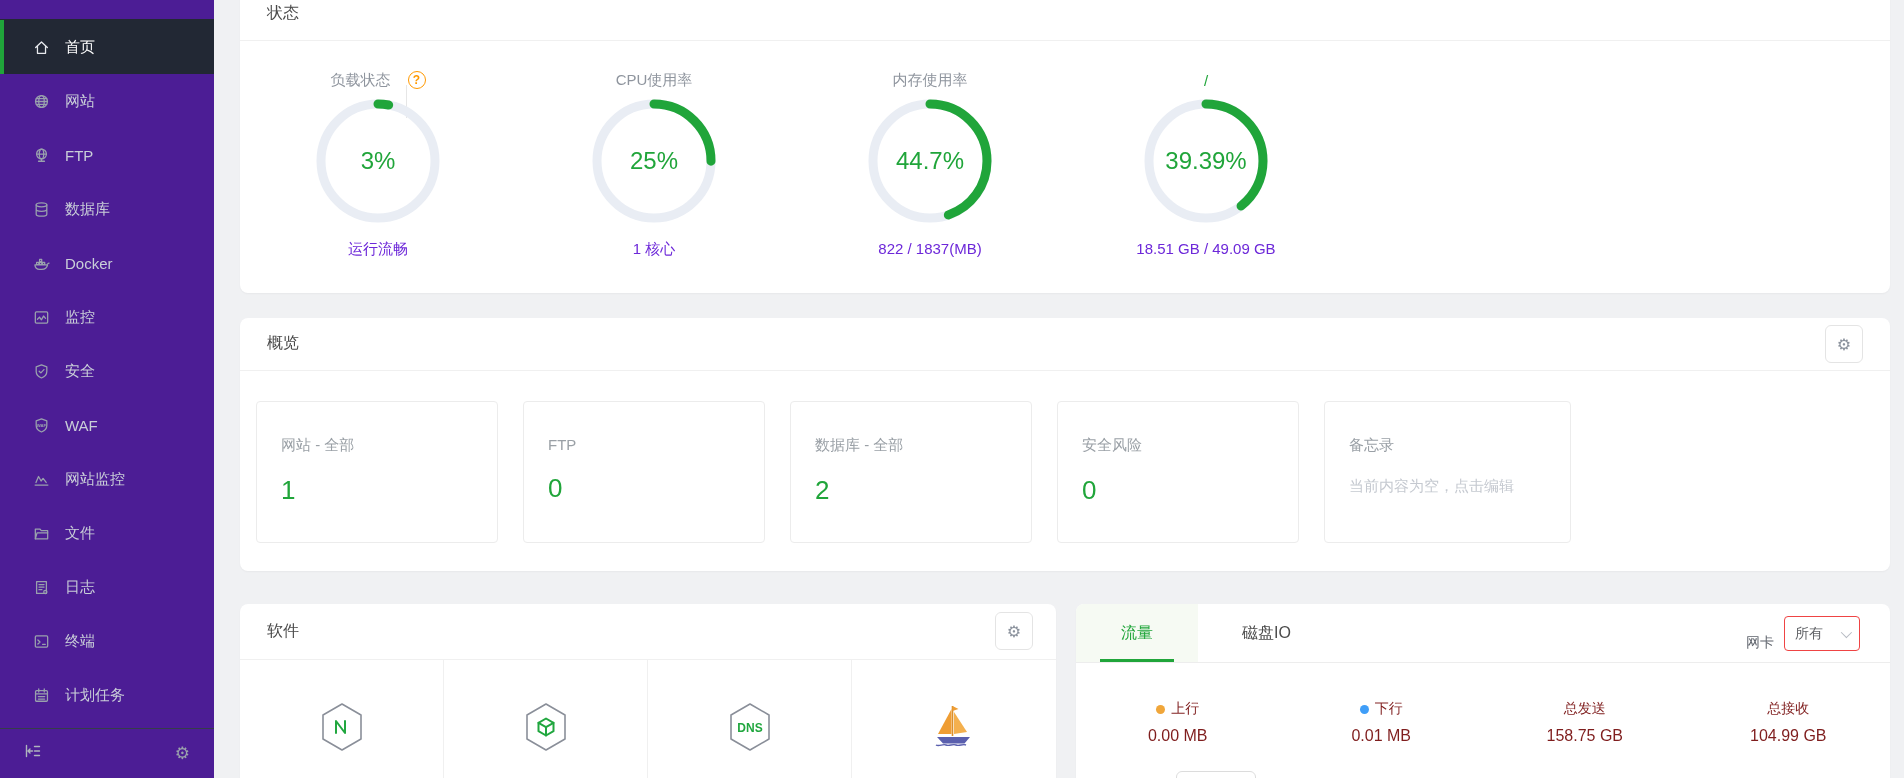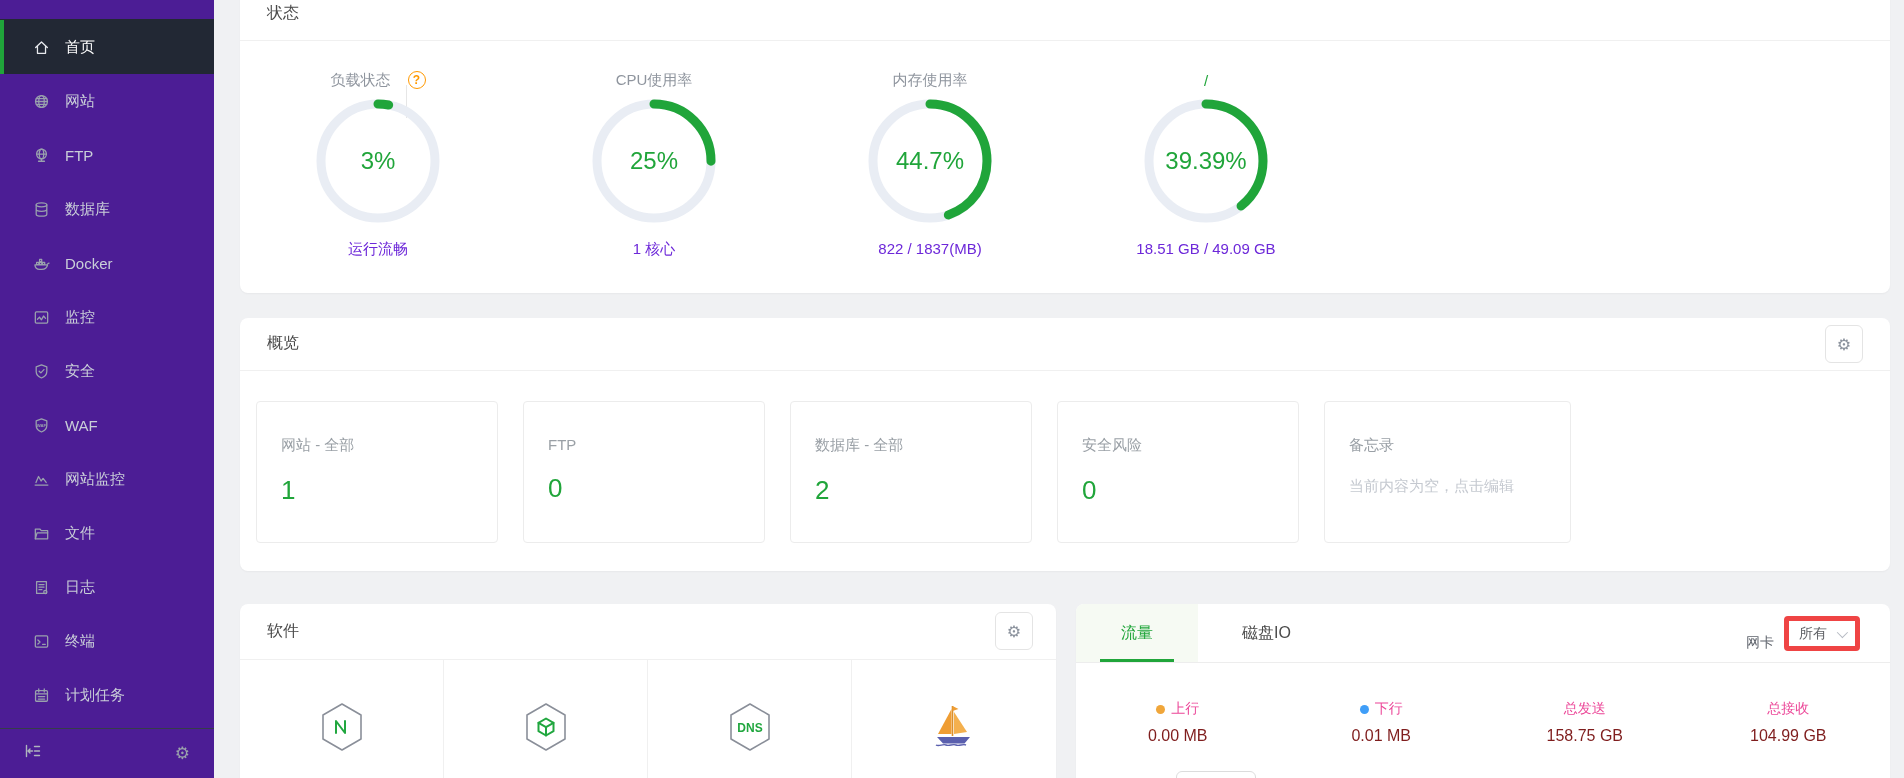--- a/index.html
+++ b/index.html
@@ -89,28 +89,28 @@
     border-bottom:1px solid #ededed; display:flex; align-items:stretch; }
   .tab { font-size:16px; display:flex; align-items:center; justify-content:center;
     cursor:pointer; color:#4a4a4a; }
   .tab.active { width:122px; background:#f6faf3; color:#20a53a; position:relative; }
   .tab.active .tab-underline { position:absolute; left:24px; right:24px; bottom:0;
     height:3px; background:#20a53a; }
   .tab.plain { padding:0 28px; margin-left:16px; }
   .nic { position:absolute; right:116px; top:0; height:77px; display:flex;
     align-items:center; font-size:14px; color:#60656d; }
   .nic-select { position:absolute; right:30px; top:12px; width:76px; height:35px;
-    border:5px solid #ef4444; border-radius:4px; background:#fff; font-size:14px;
+    border:1px solid #ef4444; border-radius:4px; background:#fff; font-size:14px;
     color:#606266; display:flex; align-items:center; padding:0 10px;
     justify-content:space-between; cursor:pointer; }
   .chev { width:8px; height:8px; border-right:1.5px solid #b6bac2;
     border-bottom:1.5px solid #b6bac2; transform:rotate(45deg) translateY(-2px); }
   .stats { position:absolute; left:0; right:0; top:96px; display:flex; }
   .stat-col { flex:1; text-align:center; }
-  .stat-label { font-size:14px; color:#ec4899; display:flex; align-items:center;
+  .stat-label { font-size:14px; color:#7f1d1d; display:flex; align-items:center;
     justify-content:center; gap:6px; }
   .dot { width:9px; height:9px; border-radius:50%; display:inline-block; }
   .stat-value { margin-top:9px; font-size:16px; color:#7f1d1d; }
   .cut-box { position:absolute; left:100px; top:167px; width:80px; height:30px;
     border:1px solid #dcdcdc; border-radius:6px; background:#fff; }
 </style>
 </head>
 <body>
 
 <div class="sidebar">

